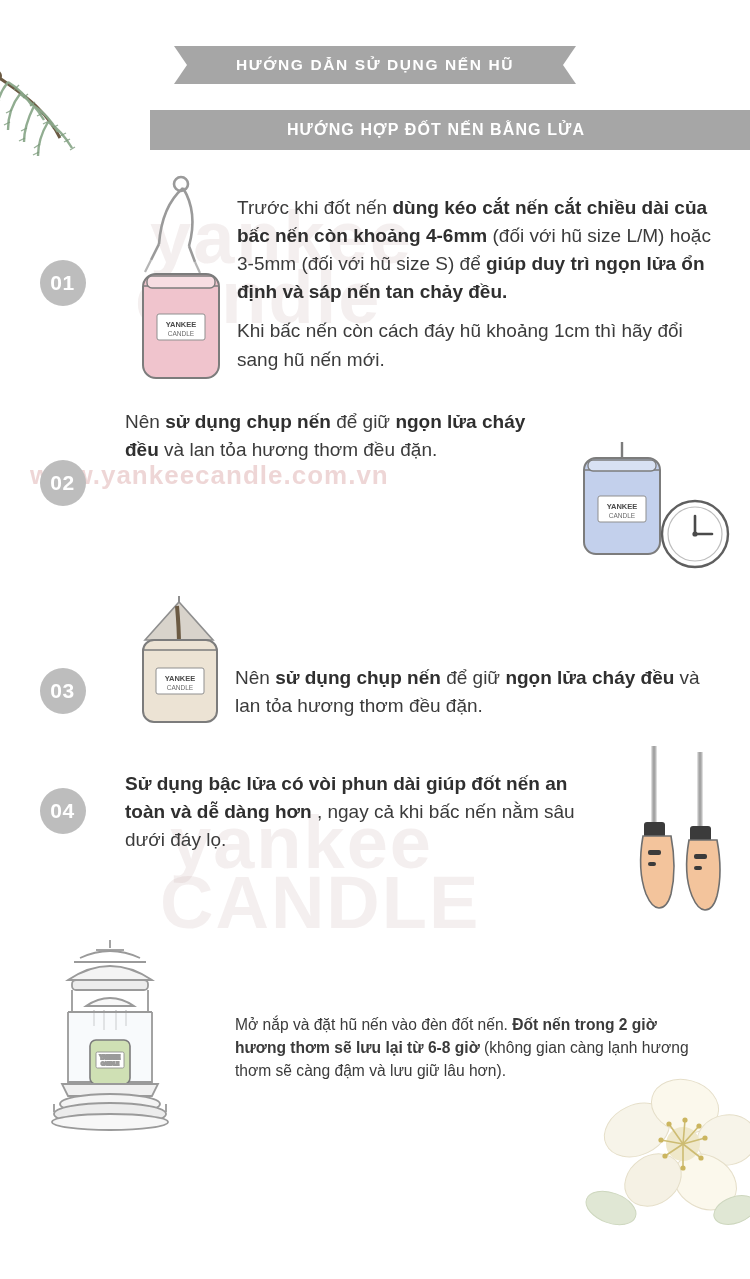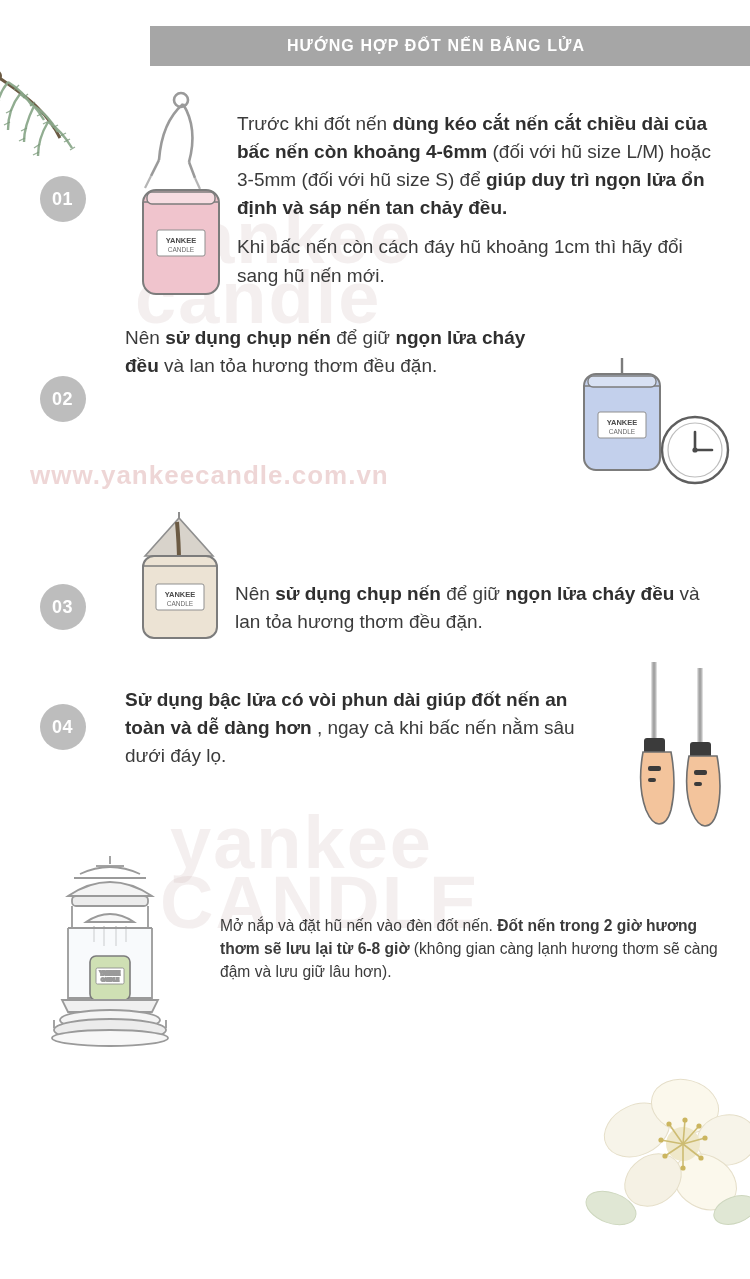--- a/index.html
+++ b/index.html
@@ -107,21 +107,21 @@
     flex: 0 0 125px;
     display: flex;
     justify-content: center;
     padding-top: 6px;
   }
   .badge {
     width: 46px; height: 46px;
     border-radius: 50%;
     background: #bdbdbd;
     color: #ffffff;
-    font-size: 18px;
+    font-size: 21px;
     font-weight: bold;
     display: flex; align-items: center; justify-content: center;
     letter-spacing: 0.5px;
   }
   .art-col { flex: 0 0 auto; }
   .text-col { flex: 1 1 auto; padding-right: 26px; }
   .text-col p {
     margin: 0 0 11px 0;
     font-size: 19px;
     line-height: 1.48;
@@ -152,21 +152,21 @@
   #step4 .art-col { width: 140px; margin-top: 0px; }
 
   
   .lamp-row {
     display: flex;
     align-items: flex-start;
     margin-top: 10px;
   }
   .lamp-art { flex: 0 0 220px; display: flex; justify-content: center; }
   .lamp-text { flex: 1 1 auto; padding-top: 66px; padding-right: 26px; }
-  .lamp-text p { margin: 0; font-size: 15.6px; line-height: 1.48; }
+  .lamp-text p { margin: 15px; font-size: 15.6px; line-height: 1.48; }
   .lamp-text b { font-weight: bold; }
 
   .label-box {
     fill: #ffffff;
     stroke: #8f8f8f;
     stroke-width: 1;
   }
   .lbl-main { font-family: "Liberation Sans", sans-serif; font-weight: bold; fill: #4a4a4a; }
   .lbl-sub  { font-family: "Liberation Sans", sans-serif; fill: #6a6a6a; }
 </style>
@@ -248,20 +248,23 @@
           <circle cx="86" cy="100" r="2.6"></circle>
     </g>
     <ellipse cx="36" cy="168" rx="26" ry="15" fill="#dfe6d2" stroke="#cbd5bb" stroke-width="1" transform="rotate(20 36 168)"></ellipse>
     <ellipse cx="160" cy="170" rx="22" ry="13" fill="#dfe6d2" stroke="#cbd5bb" stroke-width="1" transform="rotate(-20 160 170)"></ellipse>
   </g>
 </svg>
 </div>
 
 <div class="page">
 
+  <div class="title-bar">
+    <span class="txt">HƯỚNG DẪN SỬ DỤNG NẾN HŨ</span>
+  </div>
 
   <div class="section-bar">
     <span class="txt">HƯỚNG HỢP ĐỐT NẾN BẰNG LỬA</span>
   </div>
 
   <div class="steps">
 
     <div class="step" id="step1">
       <div class="badge-col">
         <div class="badge">01</div>

